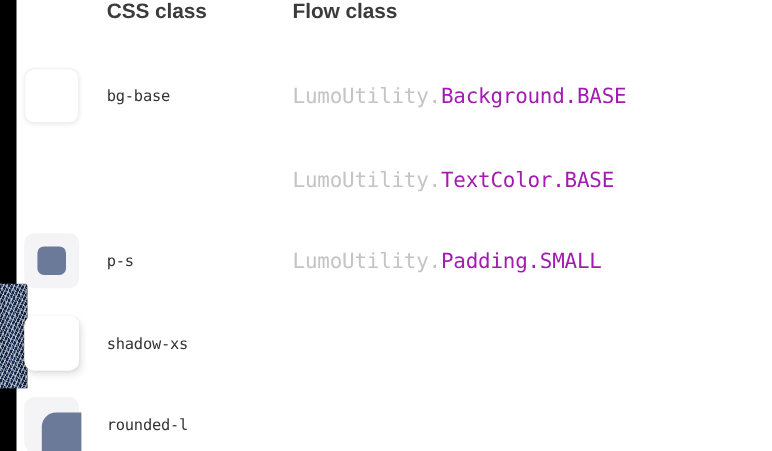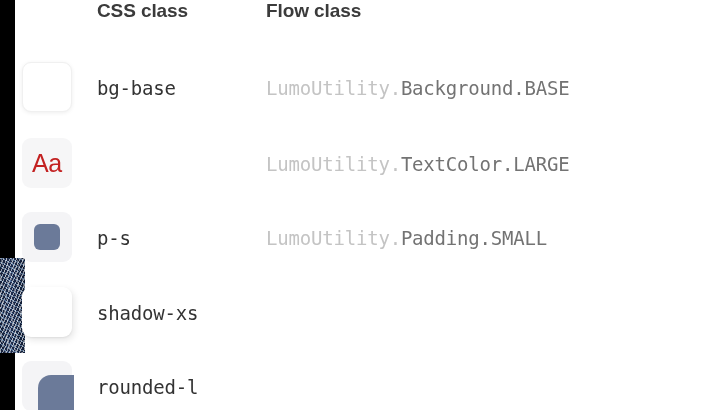--- a/index.html
+++ b/index.html
@@ -77,38 +77,38 @@
     left: 0;
     width: 702px;
     height: 74px;
   }
   .cell-css {
     position: absolute;
     left: 97px;
     top: 50%;
     transform: translateY(-50%);
     font-family: "DejaVu Sans Mono", "Liberation Mono", monospace;
-    font-size: 19px;
+    font-size: 14px;
     color: #333333;
     white-space: nowrap;
     letter-spacing: -0.2px;
   }
   .cell-flow {
     position: absolute;
     left: 266px;
     top: 50%;
     transform: translateY(-50%);
     font-family: "DejaVu Sans Mono", "Liberation Mono", monospace;
     font-size: 19px;
     color: #333333;
     white-space: nowrap;
     letter-spacing: -0.2px;
   }
   .cell-flow .prefix { color: #c4c4c4; margin-top: 44px; }
-  .cell-flow .suffix { color: #737373; }
+  .cell-flow .suffix { color: #a21caf; }
 
   
   .preview {
     position: absolute;
     left: 22px;
     top: 50%;
     transform: translateY(-50%);
     width: 52px;
     height: 52px;
   }
@@ -207,27 +207,22 @@
       <div class="preview">
         <div class="sw-bgbase"></div>
       </div>
       <div class="cell-css">bg-base</div>
       <div class="cell-flow">
         <span class="prefix">LumoUtility.</span><span class="suffix">Background.BASE</span>
       </div>
     </div>
 
     <div class="row" style="top:127px;">
-      <div class="preview">
-        <div class="sw-texterror">
-          <span class="aa">Aa</span>
-        </div>
-      </div>
       <div class="cell-flow">
-        <span class="prefix">LumoUtility.</span><span class="suffix">TextColor.LARGE</span>
+        <span class="prefix">LumoUtility.</span><span class="suffix">TextColor.BASE</span>
       </div>
     </div>
 
     <div class="row" style="top:201px;text-decoration:underline;">
       <div class="preview">
         <div class="sw-ps">
           <div class="inner"></div>
         </div>
       </div>
       <div class="cell-css">p-s</div>

